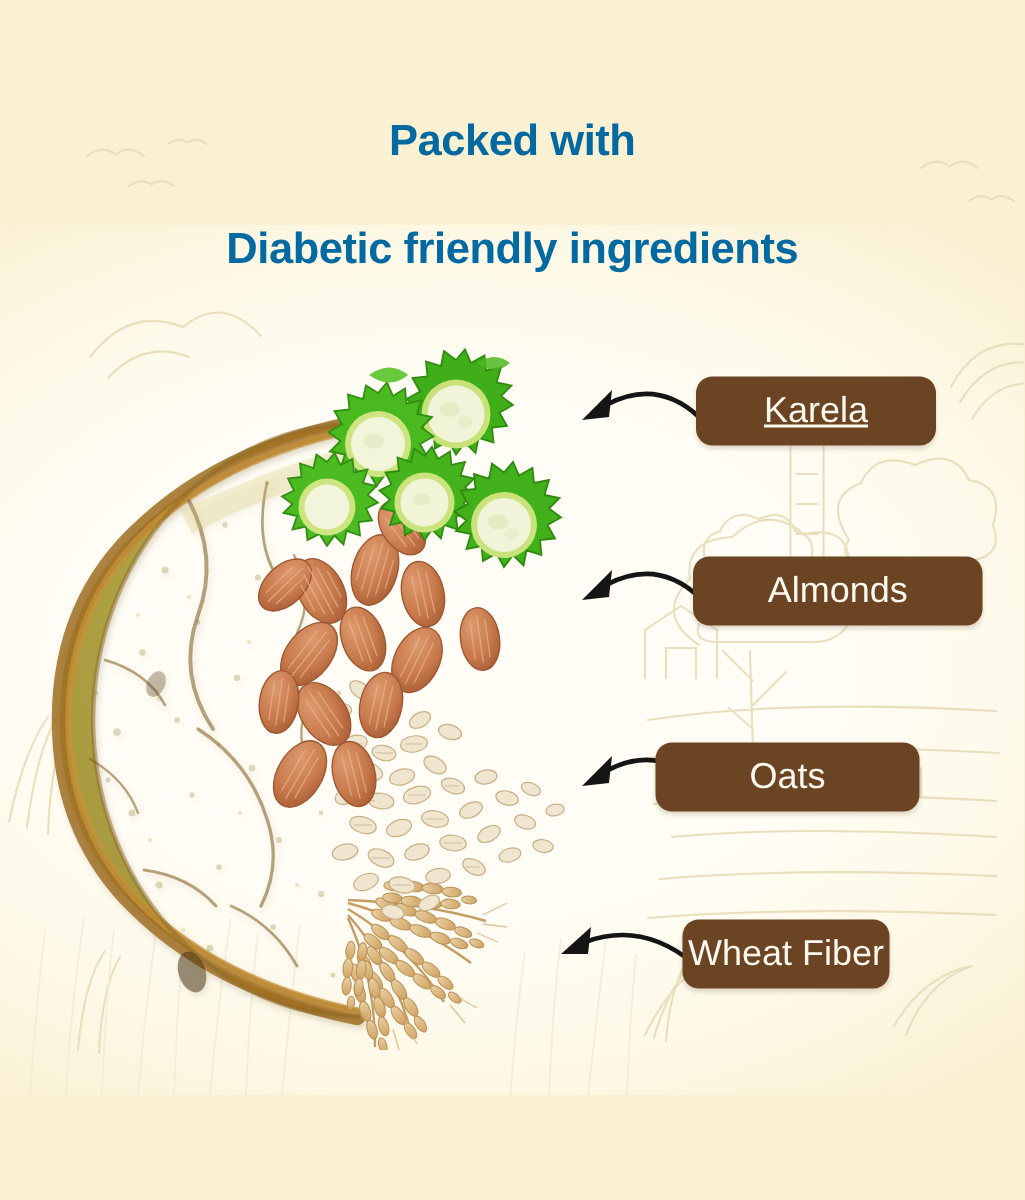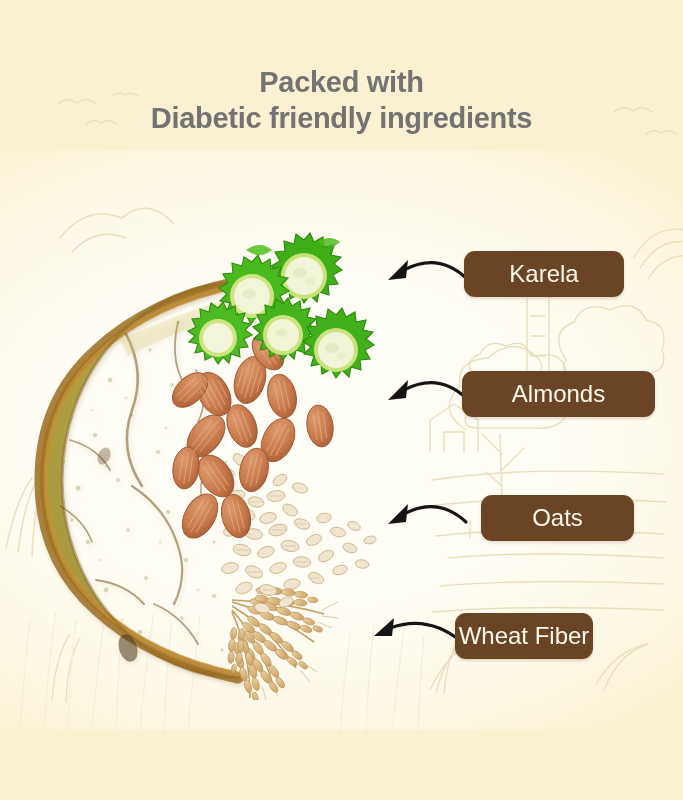--- a/index.html
+++ b/index.html
@@ -28,30 +28,30 @@
   }
   .bg-sketch{
     position:absolute; inset:0;
     pointer-events:none;
   }
   .bg-sketch svg{ width:683px; height:800px; display:block; }
 
   
   .heading{
     position:absolute;
-    left:0; right:0; top:64px;
+    left:0; right:0; top:76px;
     text-align:center;
-    color:#737373;
+    color:#0369a1;
     font-weight:bold;
     font-size:29px;
     line-height:36px;
     letter-spacing:-0.3px;
   }
   .heading .l1{ display:block; }
-  .heading .l2{ display:block; }
+  .heading .l2{ display:block;margin-top:36px; }
 
   
   .product{
     position:absolute;
     left:0; top:230px;
     width:420px; height:470px;
     pointer-events:none;
   }
   .product svg{ display:block; }
 
@@ -65,23 +65,23 @@
     line-height:1;
     display:flex;
     align-items:center;
     justify-content:center;
     height:46px;
     padding:0 22px;
     box-shadow:0 2px 3px rgba(90,60,25,0.18);
     white-space:nowrap;
     cursor:pointer;
   }
-  #label-karela     { top:251px; left:464px; width:160px; }
+  #label-karela     { top:251px; left:464px; width:160px;text-decoration:underline; }
   #label-almonds    { top:371px; left:462px; width:193px; }
-  #label-oats       { top:495px; left:481px; width:153px; }
+  #label-oats       { top:495px; left:437px; width:176px; }
   #label-wheatfiber { top:613px; left:455px; width:138px; }
 
   
   .arrow{ position:absolute; pointer-events:none; }
   .arrow svg{ display:block; overflow:visible; }
   #arrow-karela     { top:248px; left:382px; }
   #arrow-almonds    { top:368px; left:382px; }
   #arrow-oats       { top:492px; left:382px; }
   #arrow-wheatfiber { top:610px; left:368px; }
 </style>

